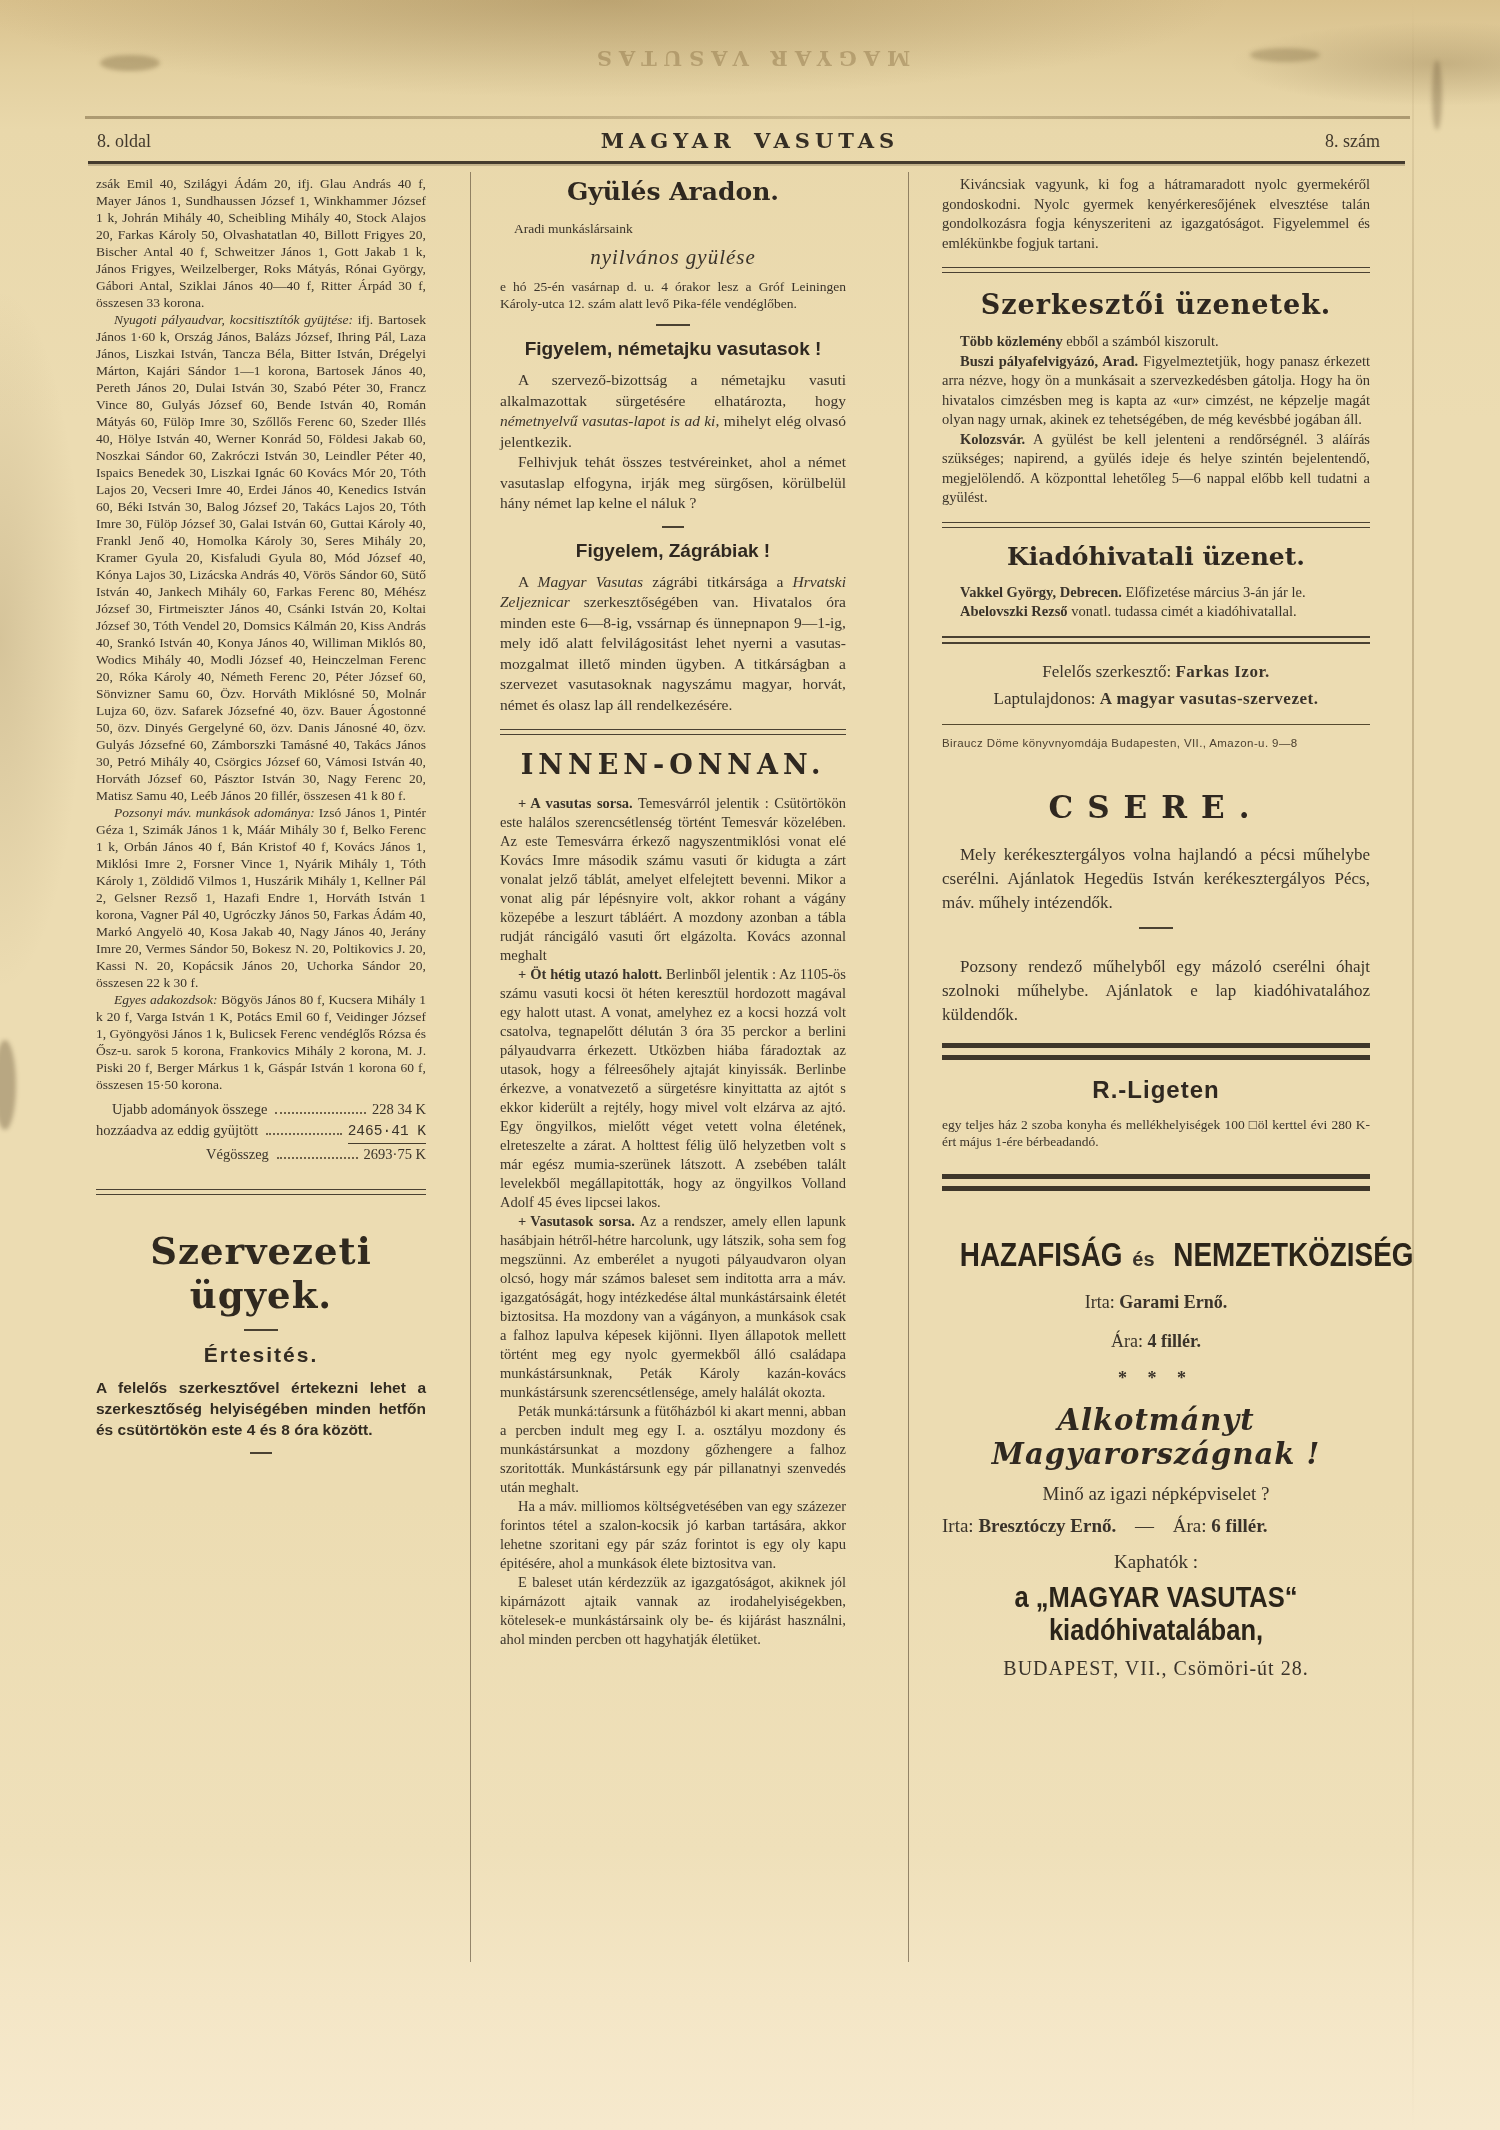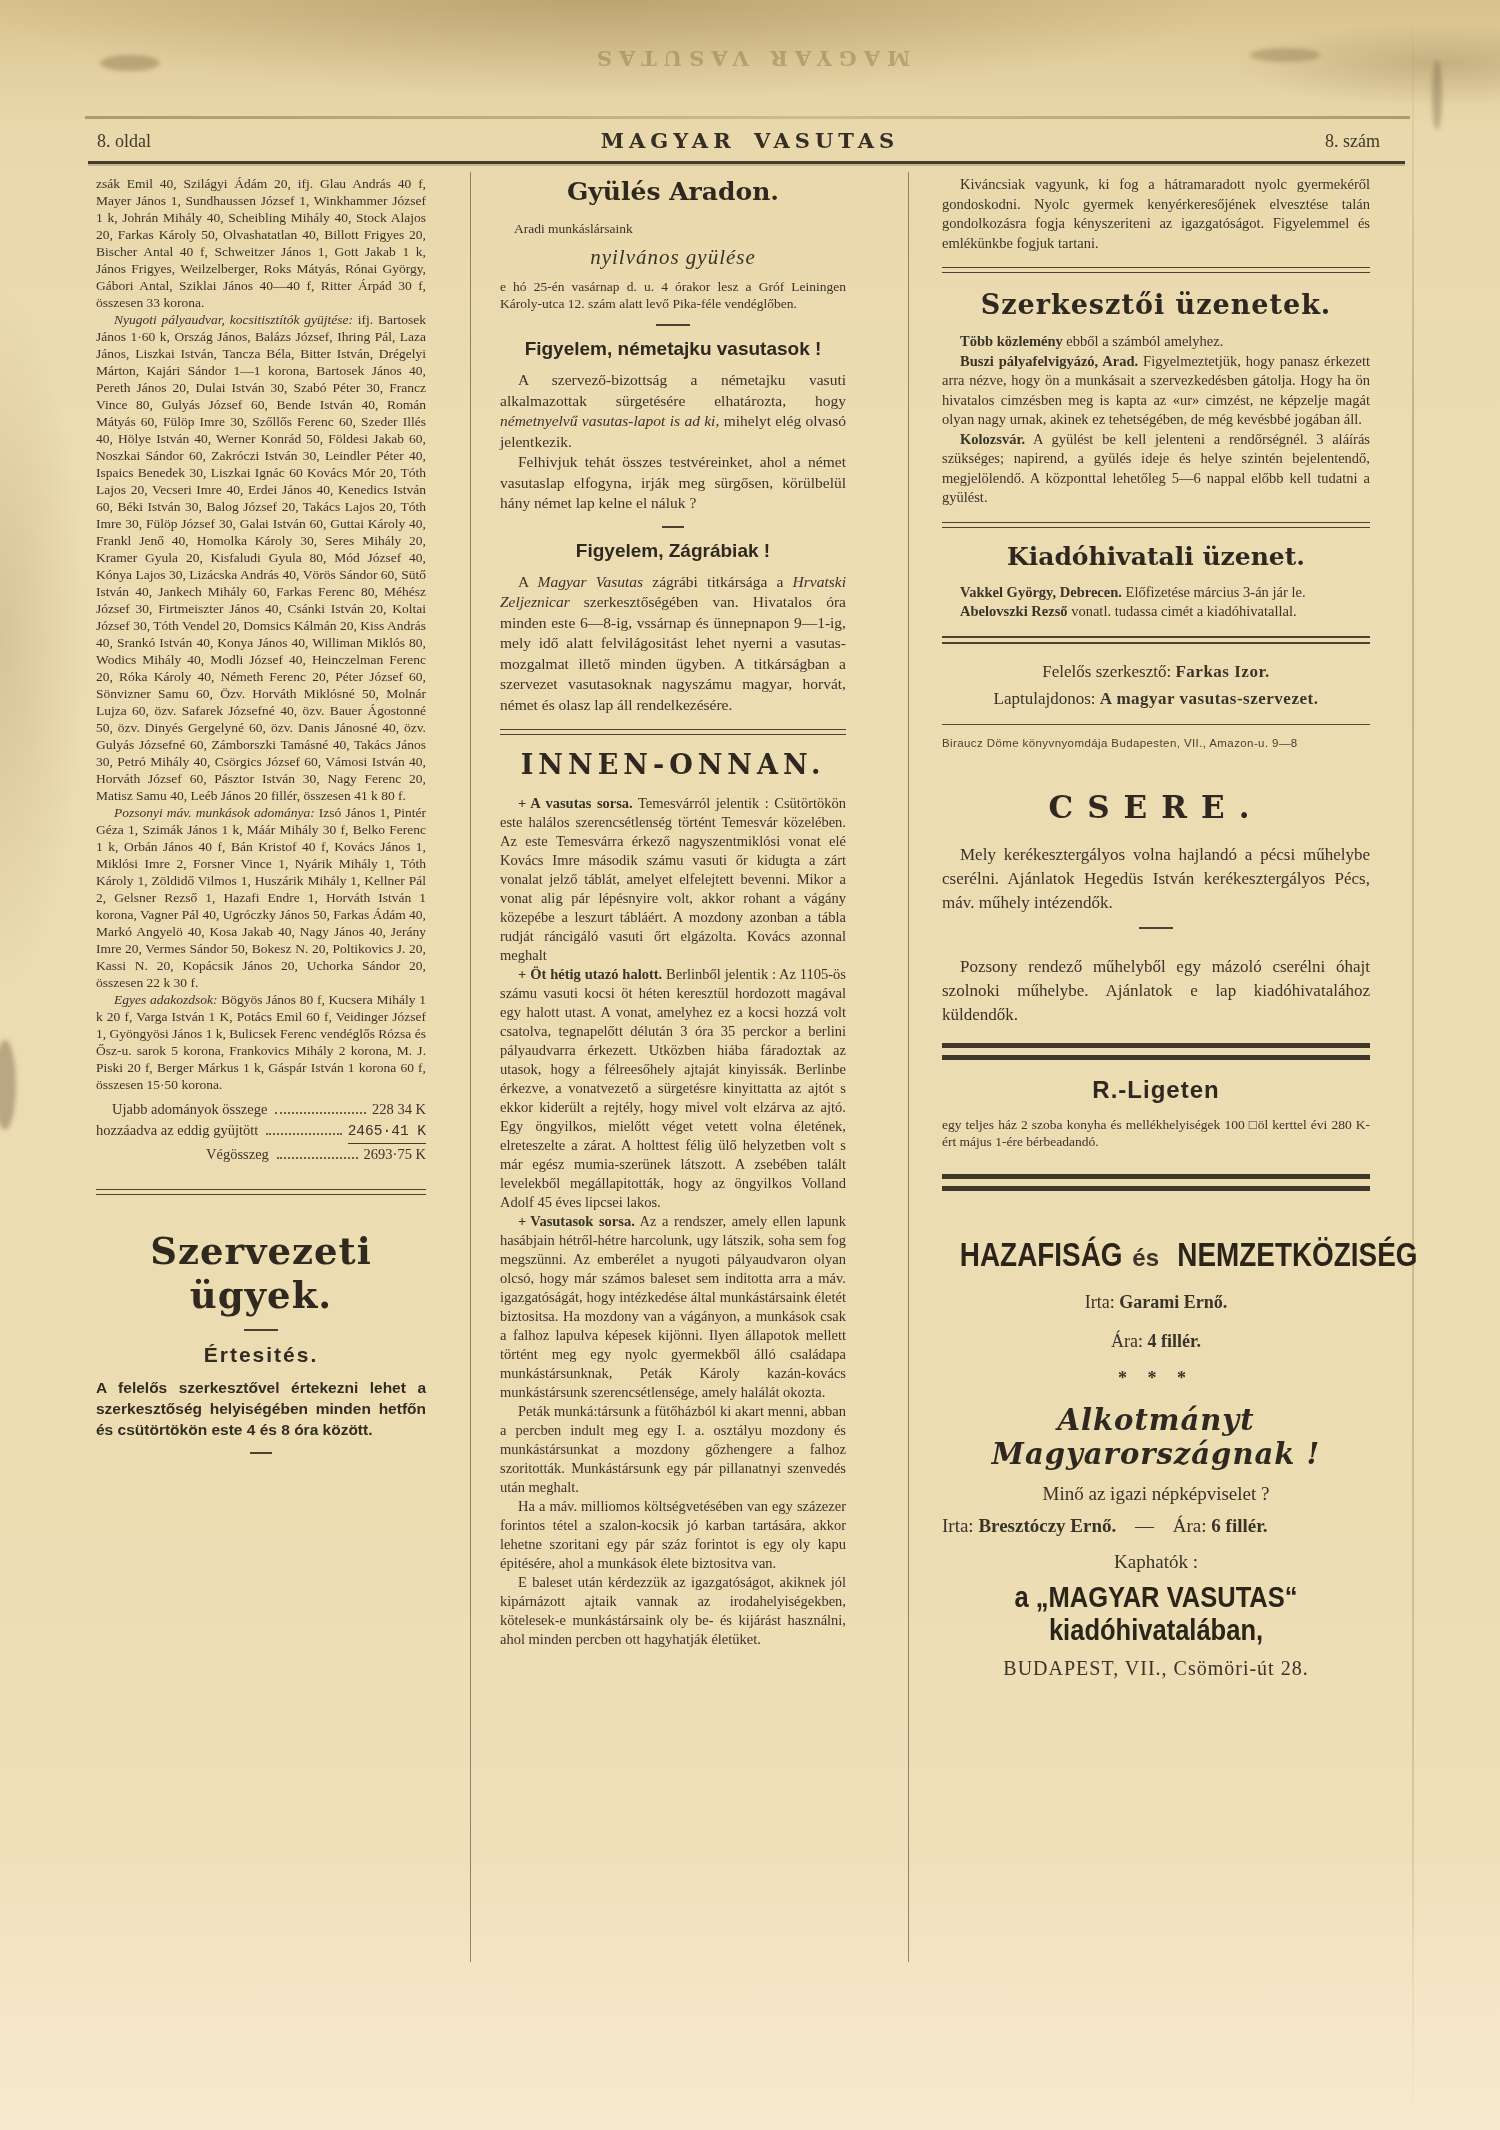--- a/index.html
+++ b/index.html
@@ -73,21 +73,21 @@
   #kiado-h{font-size:25px; margin:14px 0 12px;}
   .imprint{text-align:center; font-size:17px; line-height:27px; margin:14px 0 8px;}
   .imprint b{letter-spacing:.5px;}
   .printer{font-family:"Liberation Sans", sans-serif; font-size:11.5px; color:#4d4130; letter-spacing:.4px; margin-top:10px;}
   #csere-h{font-size:31px; letter-spacing:14px; margin:40px 0 18px; font-weight:600;}
   .csere p{font-size:17px; line-height:24px;}
   #ligeten-h{font-family:"Liberation Sans", sans-serif; font-weight:bold; font-size:24px; text-align:center; letter-spacing:1px; margin:16px 0 12px; color:#2f2820;}
   .ligeten-body{font-size:17.5px; line-height:26px; text-align:center; text-indent:0 !important;}
   .hazafisag{text-align:center; margin-top:44px; white-space:nowrap;}
   .hazafisag .big{display:inline-block; transform:scaleX(.82); transform-origin:center; font-family:"Liberation Sans", sans-serif; font-weight:bold; font-size:34px; letter-spacing:0px; color:#2b2419;}
-  .hazafisag .es{font-family:"Liberation Sans", sans-serif; font-weight:bold; font-size:24px; margin:0 -8px;}
+  .hazafisag .es{font-family:"Liberation Sans", sans-serif; font-weight:bold; font-size:20px; margin:0 -8px;}
   .byline{text-align:center; font-size:18px; margin-top:18px;}
   .stars{text-align:center; font-size:18px; letter-spacing:8px; margin:16px 0 10px; font-weight:bold;}
   #alkot-h{font-size:29px; margin:14px 0 12px; letter-spacing:1px; font-style:italic;}
   .alkot-sub{text-align:center; font-size:19px; margin:6px 0;}
   .alkot-by{text-align:left; font-size:19px; margin:10px 0;}
   .kaphatok{text-align:center; font-size:19px; margin:14px 0 8px;}
   .vasutas-line{text-align:center; margin:6px 0;}
   .vasutas-line span{display:inline-block; transform:scaleX(.88); font-family:"Liberation Sans", sans-serif; font-weight:bold; font-size:29px; color:#2b2419;}
   .address{text-align:center; font-size:20px; letter-spacing:1px; margin-top:10px;}
 </style>
@@ -179,21 +179,21 @@
 
   <div class="col" id="col-right">
     <div class="r-body">
       <p>Kiváncsiak vagyunk, ki fog a hátramaradott nyolc gyermekéről gondoskodni. Nyolc gyermek kenyérkeresőjének elvesztése talán gondolkozásra fogja kényszeriteni az igazgatóságot. Figyelemmel és emlékünkbe fogjuk tartani.</p>
     </div>
 
     <div class="rule-double"></div>
 
     <div class="h-serif" id="szerk-h">Szerkesztői üzenetek.</div>
     <div class="r-body">
-      <p><b>Több közlemény</b><span> ebből a számból amelyhez.</span></p>
+      <p><b>Több közlemény</b><span> ebből a számból kiszorult.</span></p>
       <p><b>Buszi pályafelvigyázó, Arad.</b><span> Figyelmeztetjük, hogy panasz érkezett arra nézve, hogy ön a munkásait a szervezkedésben gátolja. Hogy ha ön hivatalos cimzésben meg is kapta az «ur» cimzést, ne képzelje magát olyan nagy urnak, akinek ez tehetségében, de még kevésbbé jogában áll.</span></p>
       <p><b>Kolozsvár.</b><span> A gyülést be kell jelenteni a rendőrségnél. 3 aláírás szükséges; napirend, a gyülés ideje és helye szintén bejelentendő, megjelölendő. A központtal lehetőleg 5—6 nappal előbb kell tudatni a gyülést.</span></p>
     </div>
 
     <div class="rule-double"></div>
 
     <div class="h-serif" id="kiado-h">Kiadóhivatali üzenet.</div>
     <div class="r-body">
       <p><b>Vakkel György, Debrecen.</b><span> Előfizetése március 3-án jár le.</span></p>
       <p><b>Abelovszki Rezső</b><span> vonatl. tudassa cimét a kiadóhivatallal.</span></p>

